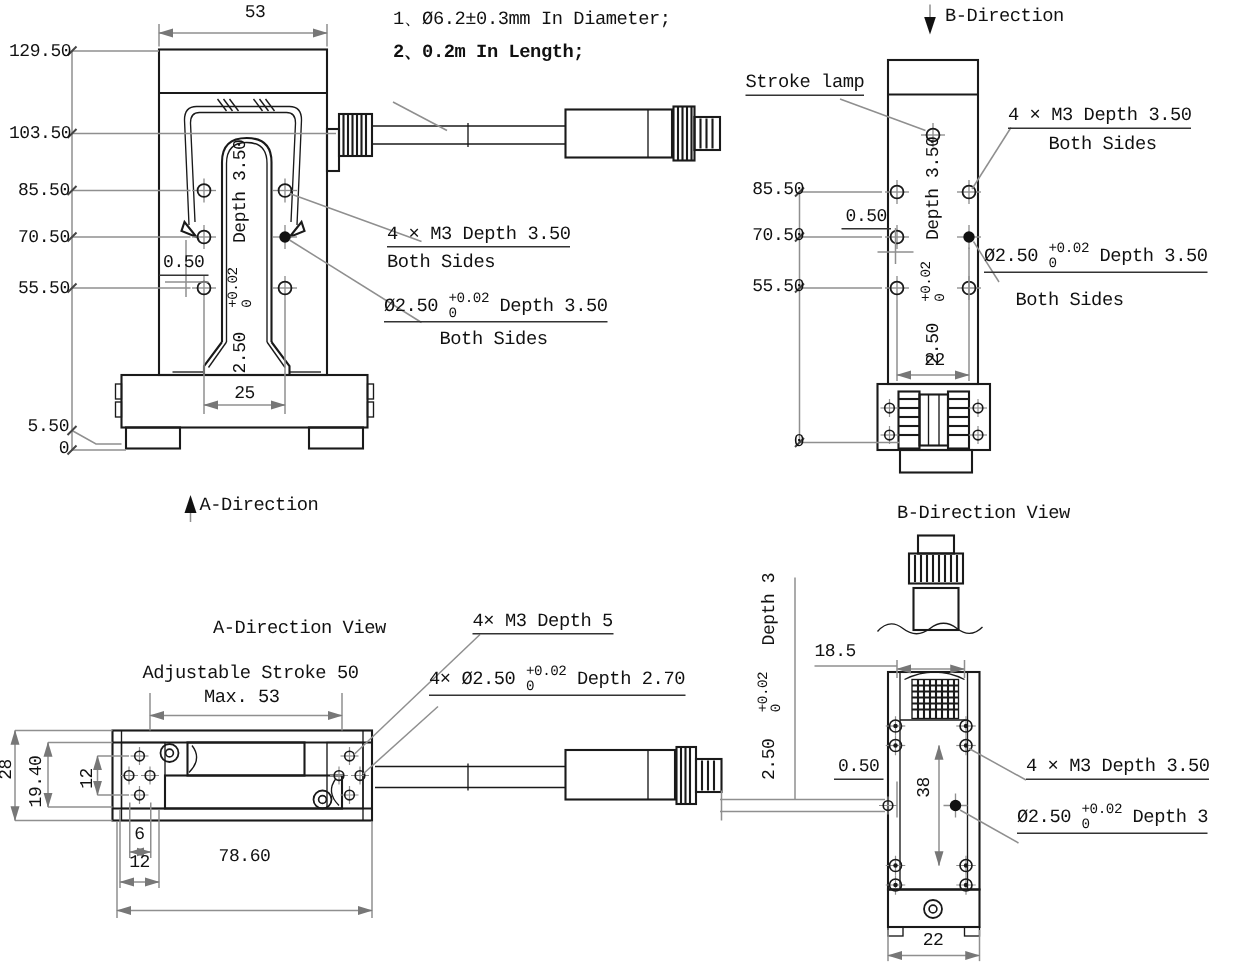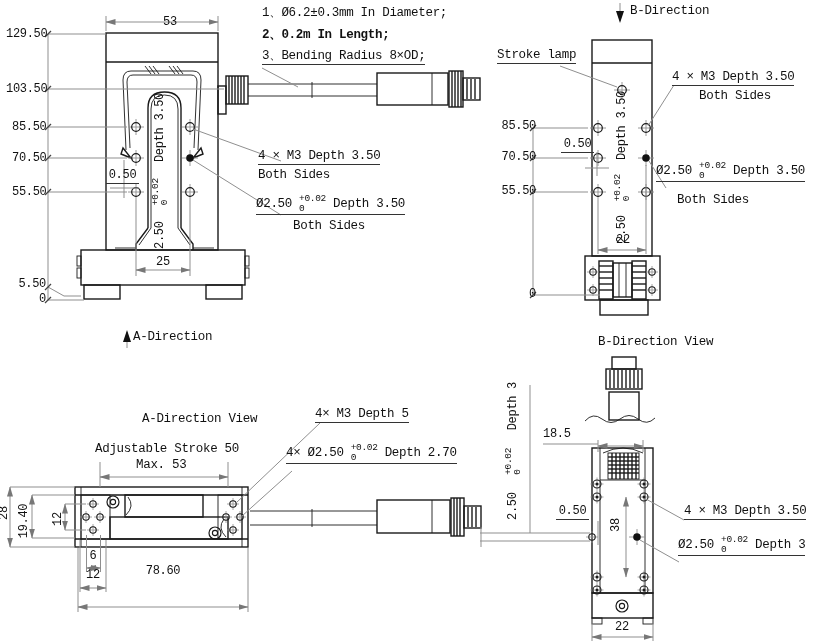--- a/index.html
+++ b/index.html
@@ -329,30 +329,29 @@
     <line x1="592" y1="620" x2="592" y2="641"></line>
         <line x1="653" y1="620" x2="653" y2="641"></line>
     <line x1="592" y1="637" x2="653" y2="637" marker-start="url(#arr)" marker-end="url(#arr)"></line>
     <line x1="646" y1="499" x2="684" y2="520"></line>
     <line x1="640" y1="540" x2="679" y2="562"></line>
   </g>
 </svg>
 
   <div class="lbl big" style="left:262px;top:6px;">1、Ø6.2±0.3mm In Diameter;</div>
   <div class="lbl big" style="left:262px;top:28px;font-weight:bold;">2、0.2m In Length;</div>
-  <div class="lbl big ul" style="left:262px;top:49px;">3、Bending Radius 8×OD;</div>
 
   <div class="lbl rt" style="left:6px;top:27px;width:40px;">129.50</div>
   <div class="lbl rt" style="left:6px;top:82px;width:40px;">103.50</div>
   <div class="lbl rt" style="left:12px;top:120px;width:34px;">85.50</div>
   <div class="lbl rt" style="left:12px;top:151px;width:34px;">70.50</div>
   <div class="lbl rt" style="left:12px;top:185px;width:34px;">55.50</div>
   <div class="lbl rt" style="left:18px;top:277px;width:28px;">5.50</div>
   <div class="lbl rt" style="left:32px;top:292px;width:14px;">0</div>
-  <div class="lbl ctr" style="left:150px;top:15px;width:40px;">53</div>
+  <div class="lbl ctr" style="left:150px;top:1px;width:40px;">53</div>
   <div class="lbl ctr" style="left:145px;top:255px;width:36px;">25</div>
   <div class="lbl ctr ul" style="left:106px;top:168px;width:33px;">0.50</div>
   <div class="rotlbl" style="left:152px;top:249px;width:156px;">
     <span>2.50</span>
     <span class="tol">
         <span>+0.02</span>
         <span>0</span>
       </span>
     <span>Depth 3.50</span>
   </div>

